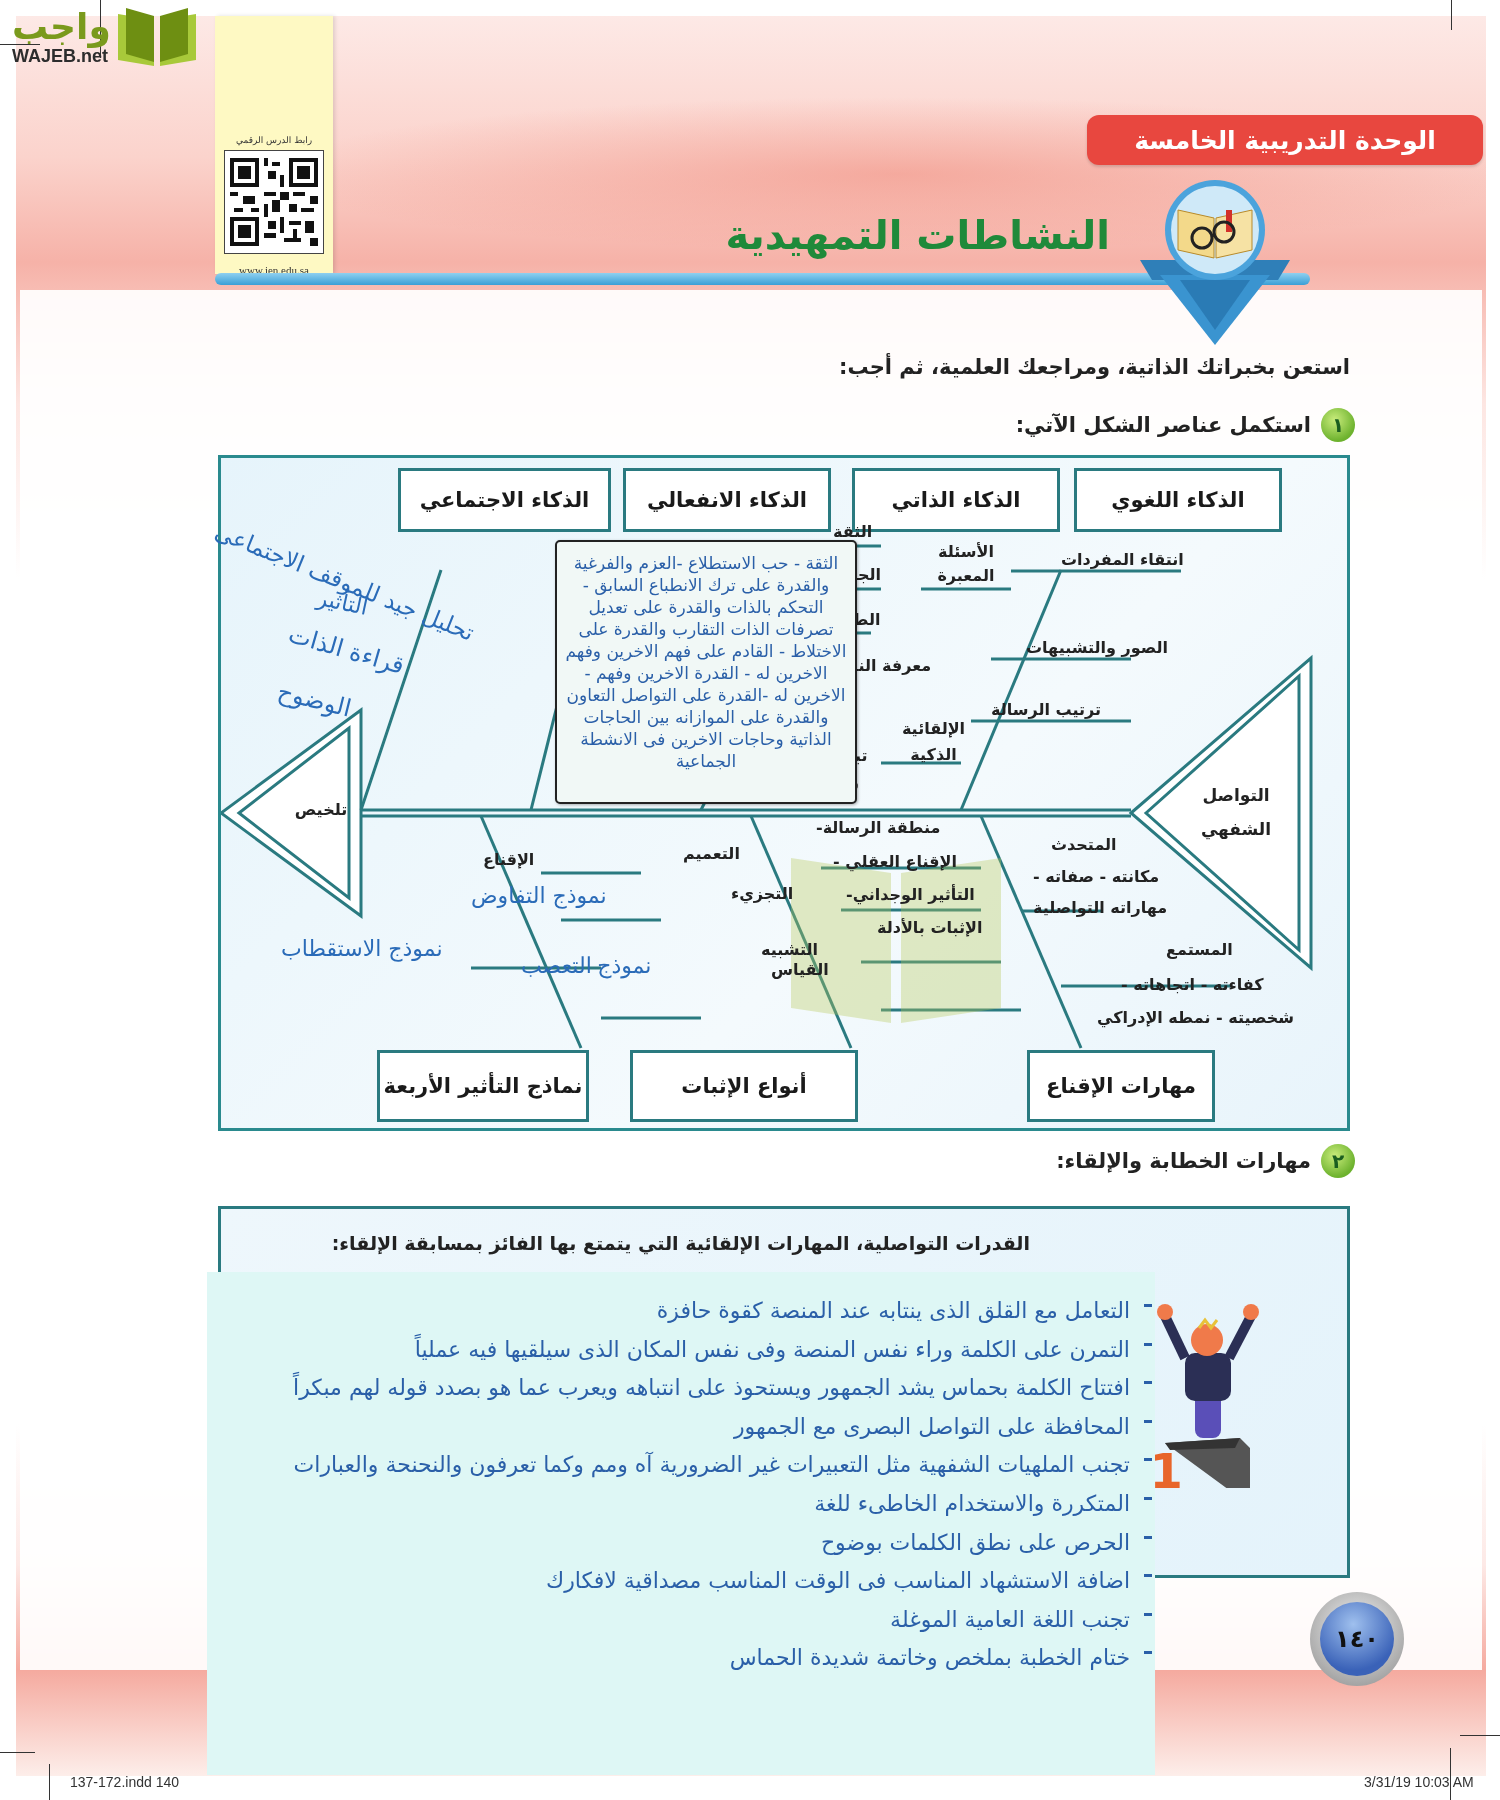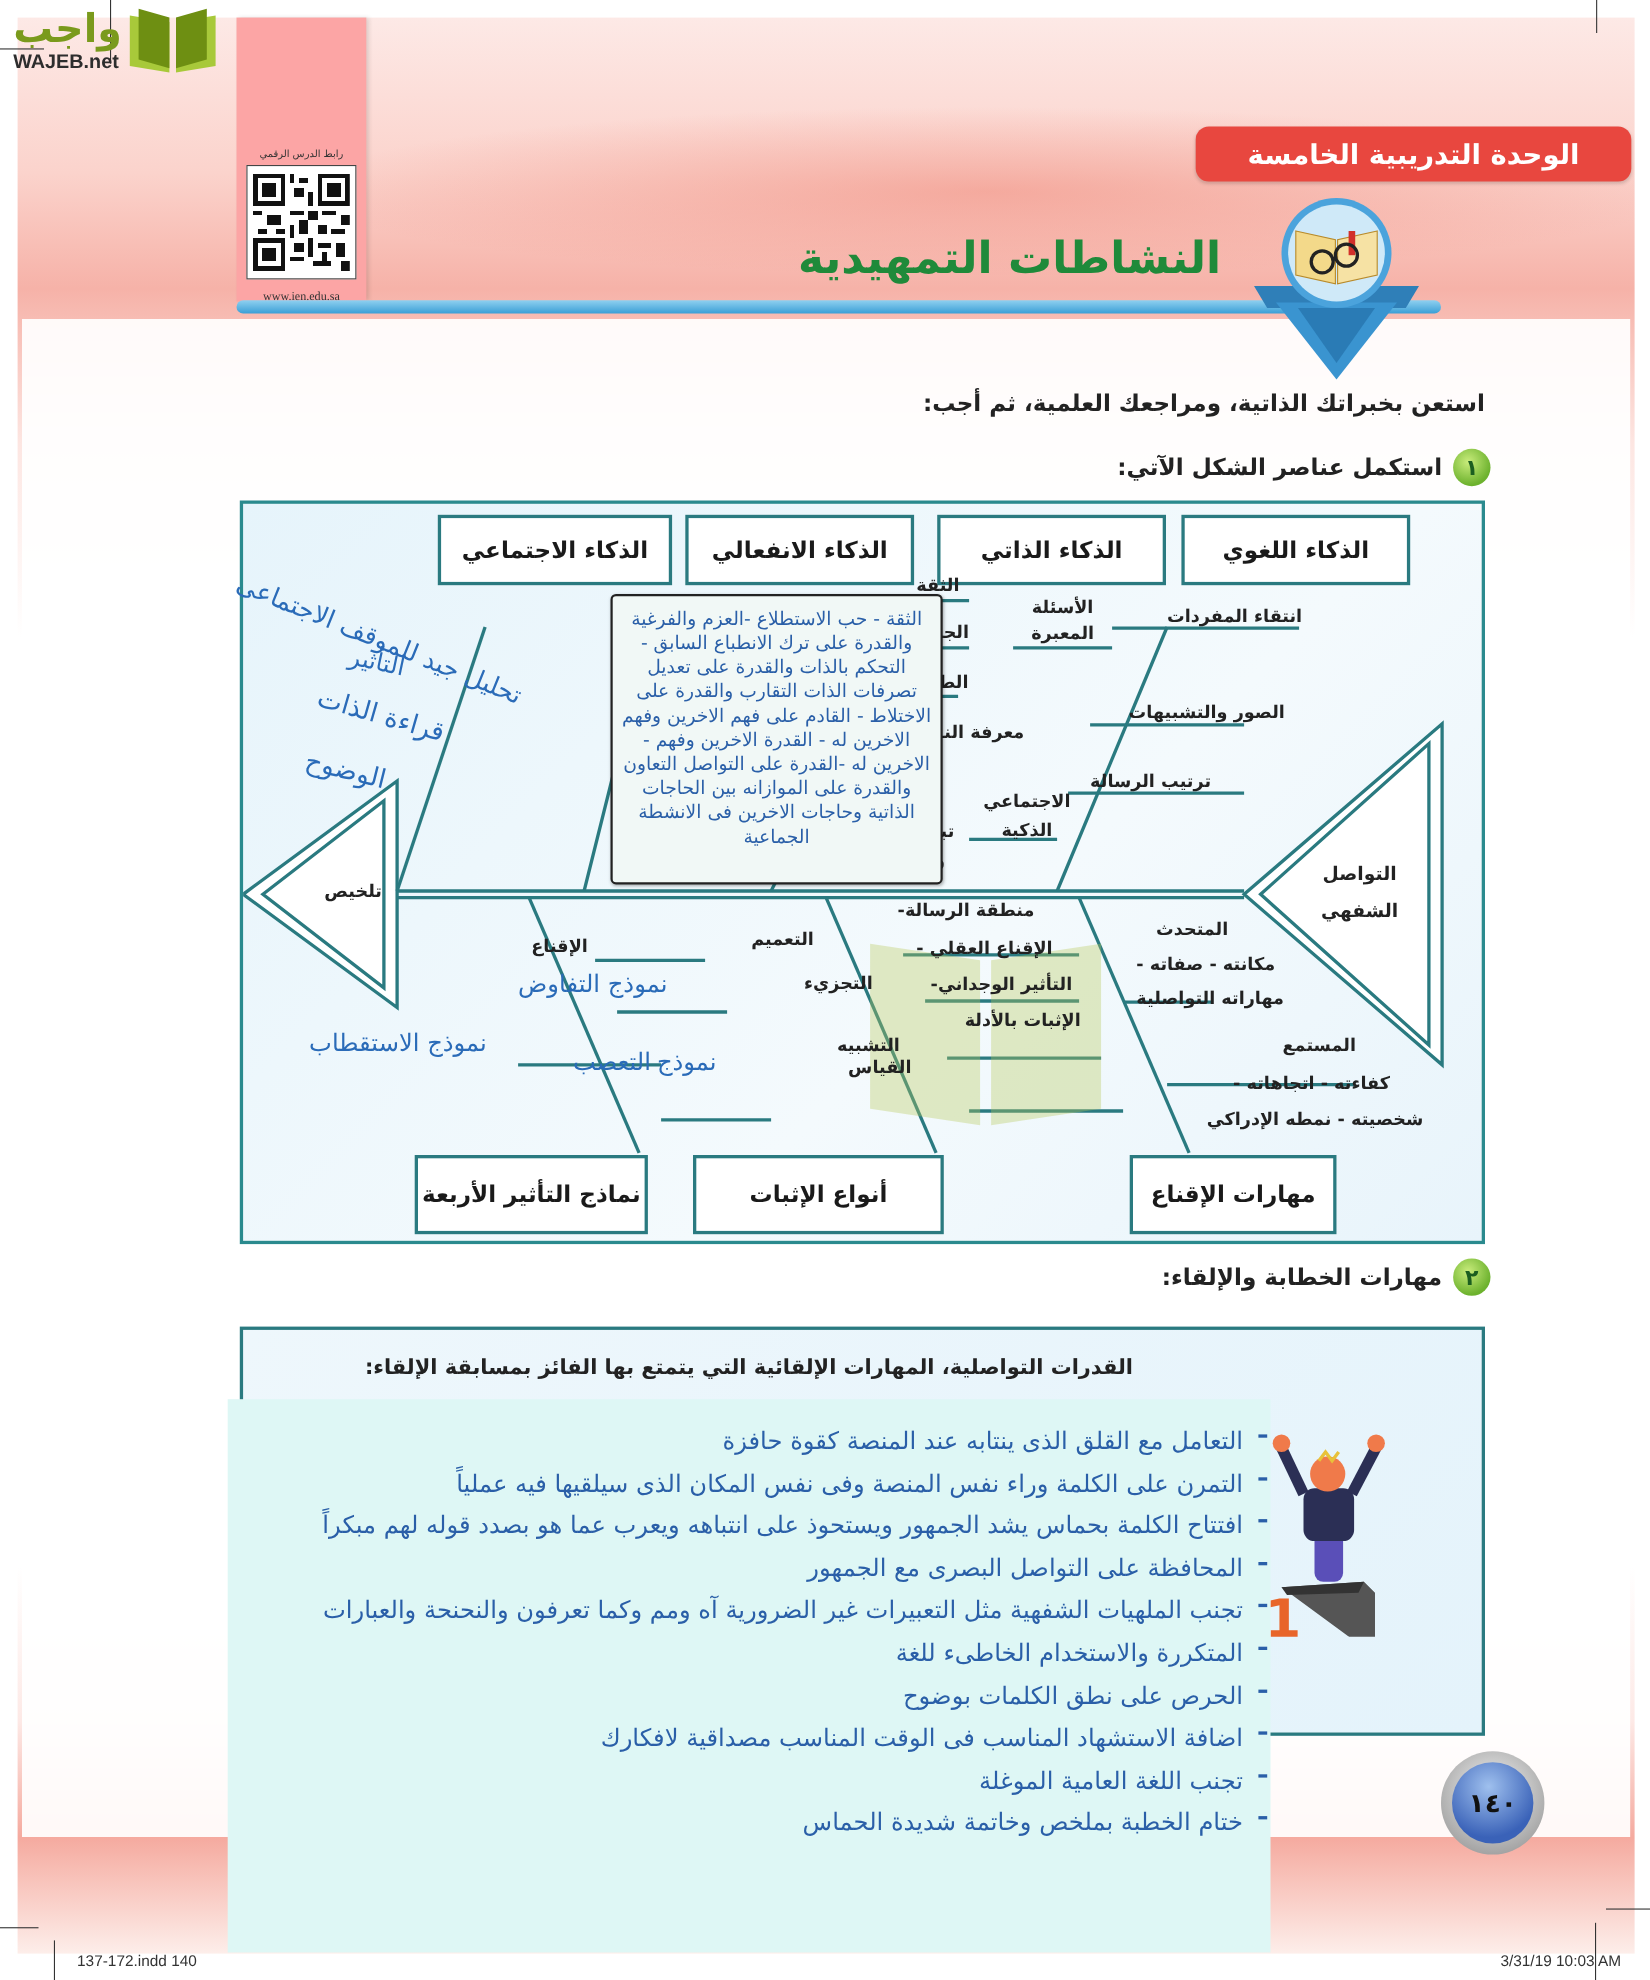--- a/index.html
+++ b/index.html
@@ -10,21 +10,21 @@
     background: linear-gradient(180deg, #fde9e6 0%, #fbd3cc 8%, #f6b2a8 14%, #fde6e2 22%, #ffffff 32%, #ffffff 80%, #fde9e6 88%, #f5aa9f 94%, #fdeeea 100%); }
   .wave-top { position: absolute; left: 16px; top: 30px; width: 1470px; height: 240px;
     background: radial-gradient(ellipse 900px 110px at 60% 60%, rgba(240,140,125,0.55), rgba(255,255,255,0) 70%); }
   .white-panel { position: absolute; left: 20px; top: 290px; width: 1462px; height: 1380px; background: rgba(255,255,255,0.92); }
 
   .logo { position: absolute; left: 8px; top: 6px; width: 190px; height: 62px; direction: ltr; }
   .logo-book { position: absolute; left: 108px; top: 0; width: 82px; height: 62px; }
   .logo-ar { position: absolute; left: 4px; top: 0; font-size: 36px; font-weight: bold; color: #7a9a1c; font-family: "DejaVu Sans", sans-serif; }
   .logo-en { position: absolute; left: 4px; top: 40px; font-size: 18px; font-weight: bold; color: #2d2d2d; font-family: "Liberation Sans", sans-serif; }
 
-  .qr-card { position: absolute; left: 215px; top: 16px; width: 118px; height: 258px; background: #fca5a5; box-shadow: 2px 0 4px rgba(0,0,0,0.12); text-align: center; direction: rtl; }
+  .qr-card { position: absolute; left: 215px; top: 16px; width: 118px; height: 258px; background: #fef9c3; box-shadow: 2px 0 4px rgba(0,0,0,0.12); text-align: center; direction: rtl; }
   .qr-caption { position: absolute; top: 119px; width: 100%; font-size: 9px; color: #333; font-family: "DejaVu Serif", serif; }
   .qr-box { position: absolute; left: 9px; top: 134px; width: 100px; height: 104px; border: 1px solid #444; background: #fff; padding: 5px; }
   .qr-url { position: absolute; top: 248px; width: 100%; font-size: 11px; color: #333; font-family: "Liberation Serif", serif; direction: ltr; }
 
   .title-bar { position: absolute; left: 215px; top: 273px; width: 1095px; height: 12px; border-radius: 6px; background: linear-gradient(180deg, #8fd0f0, #3a9fd6); }
 
   .unit-pill { position: absolute; left: 1087px; top: 115px; width: 396px; height: 50px; background: #e8473f; border-radius: 12px; color: #fff; font-size: 25px; font-weight: bold; display: flex; align-items: center; justify-content: center; box-shadow: 0 2px 3px rgba(0,0,0,0.15); }
 
   .page-title { position: absolute; left: 700px; top: 212px; width: 410px; text-align: right; font-size: 40px; font-weight: bold; color: #1f8a3a; }
   .title-emblem { position: absolute; left: 1120px; top: 180px; width: 190px; height: 170px; }
@@ -217,21 +217,21 @@
   <div class="bone-box" style="left:409px;top:592px;width:228px;height:72px;">أنواع الإثبات</div>
   <div class="bone-box" style="left:156px;top:592px;width:212px;height:72px;">نماذج التأثير الأربعة</div>
 
   <div class="dlabel" style="left:970px;top:320px;width:90px;white-space:normal;line-height:34px;font-size:17px;">التواصل الشفهي</div>
   <div class="dlabel" style="left:60px;top:340px;width:80px;">تلخيص</div>
 
   <div class="dlabel" style="left:840px;top:90px;">انتقاء المفردات</div>
   <div class="dlabel" style="left:700px;top:82px;width:90px;white-space:normal;line-height:24px;">الأسئلة المعبرة</div>
   <div class="dlabel" style="left:805px;top:178px;">الصور والتشبيهات</div>
   <div class="dlabel" style="left:770px;top:240px;">ترتيب الرسالة</div>
-  <div class="dlabel" style="left:670px;top:258px;width:85px;white-space:normal;line-height:26px;">الاجتماعي الذكية</div>
+  <div class="dlabel" style="left:670px;top:258px;width:85px;white-space:normal;line-height:26px;">الإلقائية الذكية</div>
 
   <div class="dlabel" style="left:612px;top:62px;">الثقة</div>
   <div class="dlabel" style="left:612px;top:105px;">الجرأة</div>
   <div class="dlabel" style="left:600px;top:150px;">الطلاقة</div>
   <div class="dlabel" style="left:632px;top:196px;">معرفة النـ</div>
   <div class="dlabel" style="left:624px;top:286px;">تبر</div>
   <div class="dlabel" style="left:628px;top:312px;">و</div>
 
   <div class="popup">الثقة - حب الاستطلاع -العزم والفرغية والقدرة على ترك الانطباع السابق - التحكم بالذات والقدرة على تعديل تصرفات الذات التقارب والقدرة على الاختلاط - القادم على فهم الاخرين وفهم الاخرين له - القدرة الاخرين وفهم - الاخرين له -القدرة على التواصل التعاون والقدرة على الموازانه بين الحاجات الذاتية وحاجات الاخرين فى الانشطة الجماعية</div>
 

